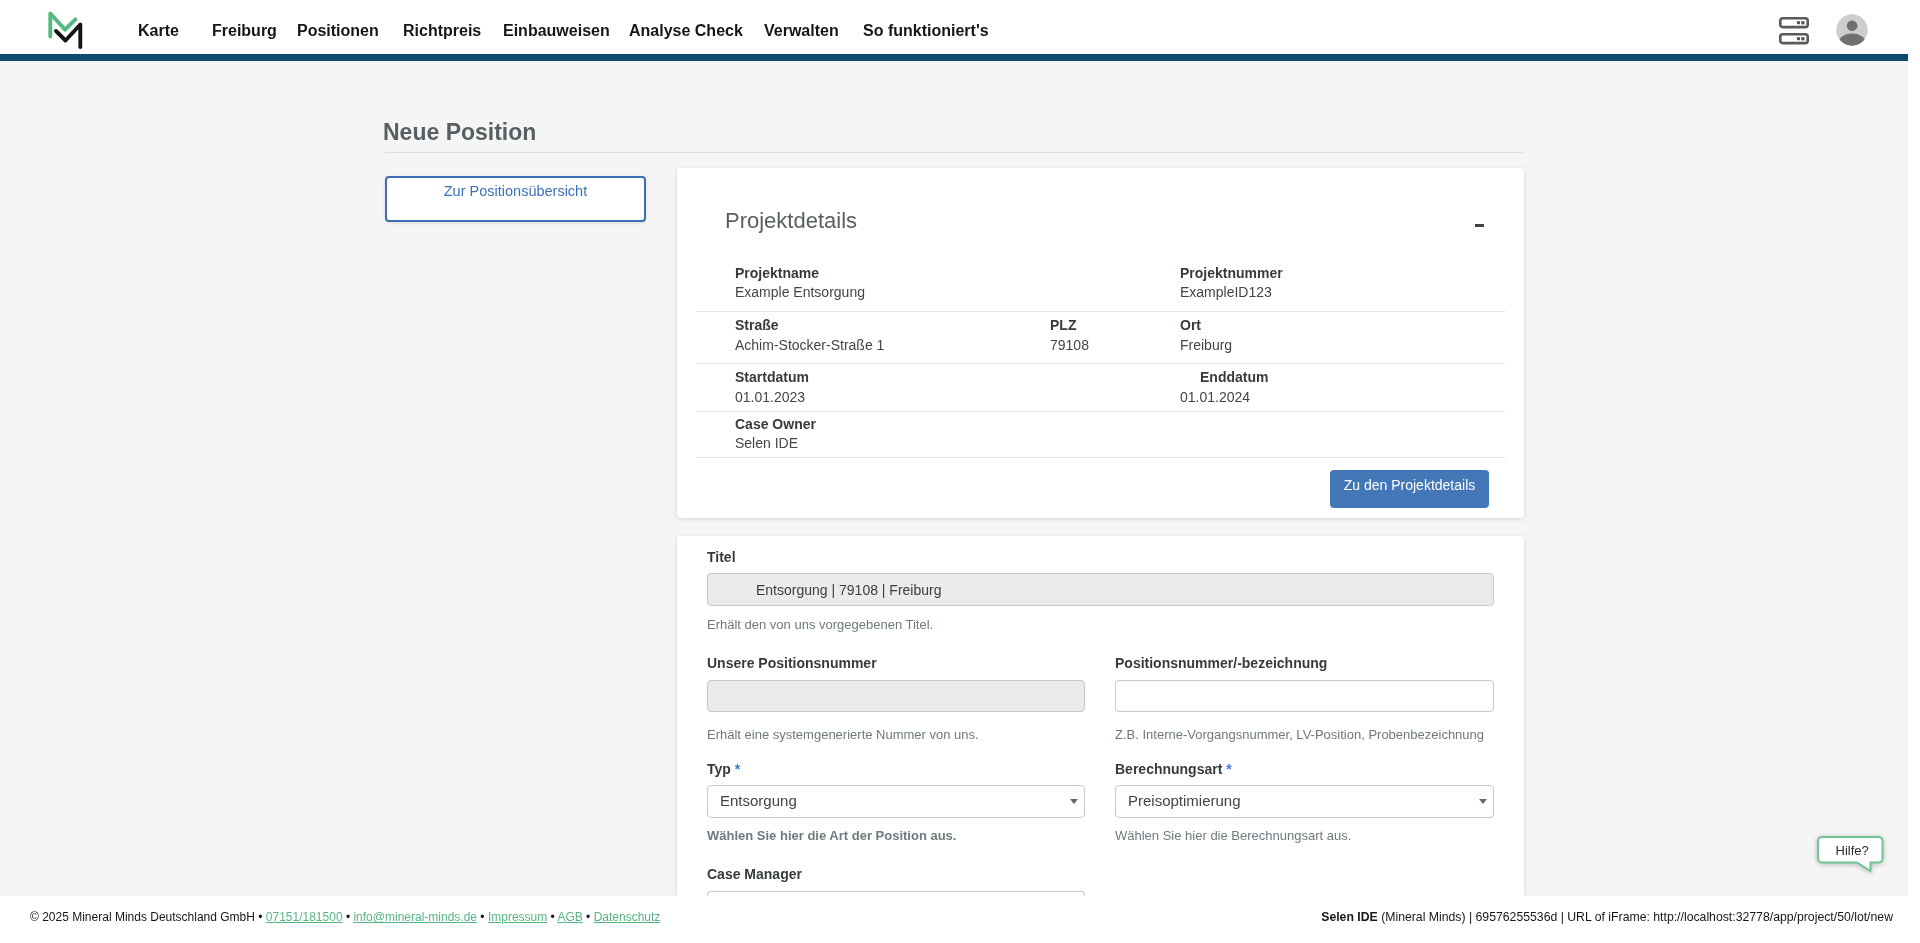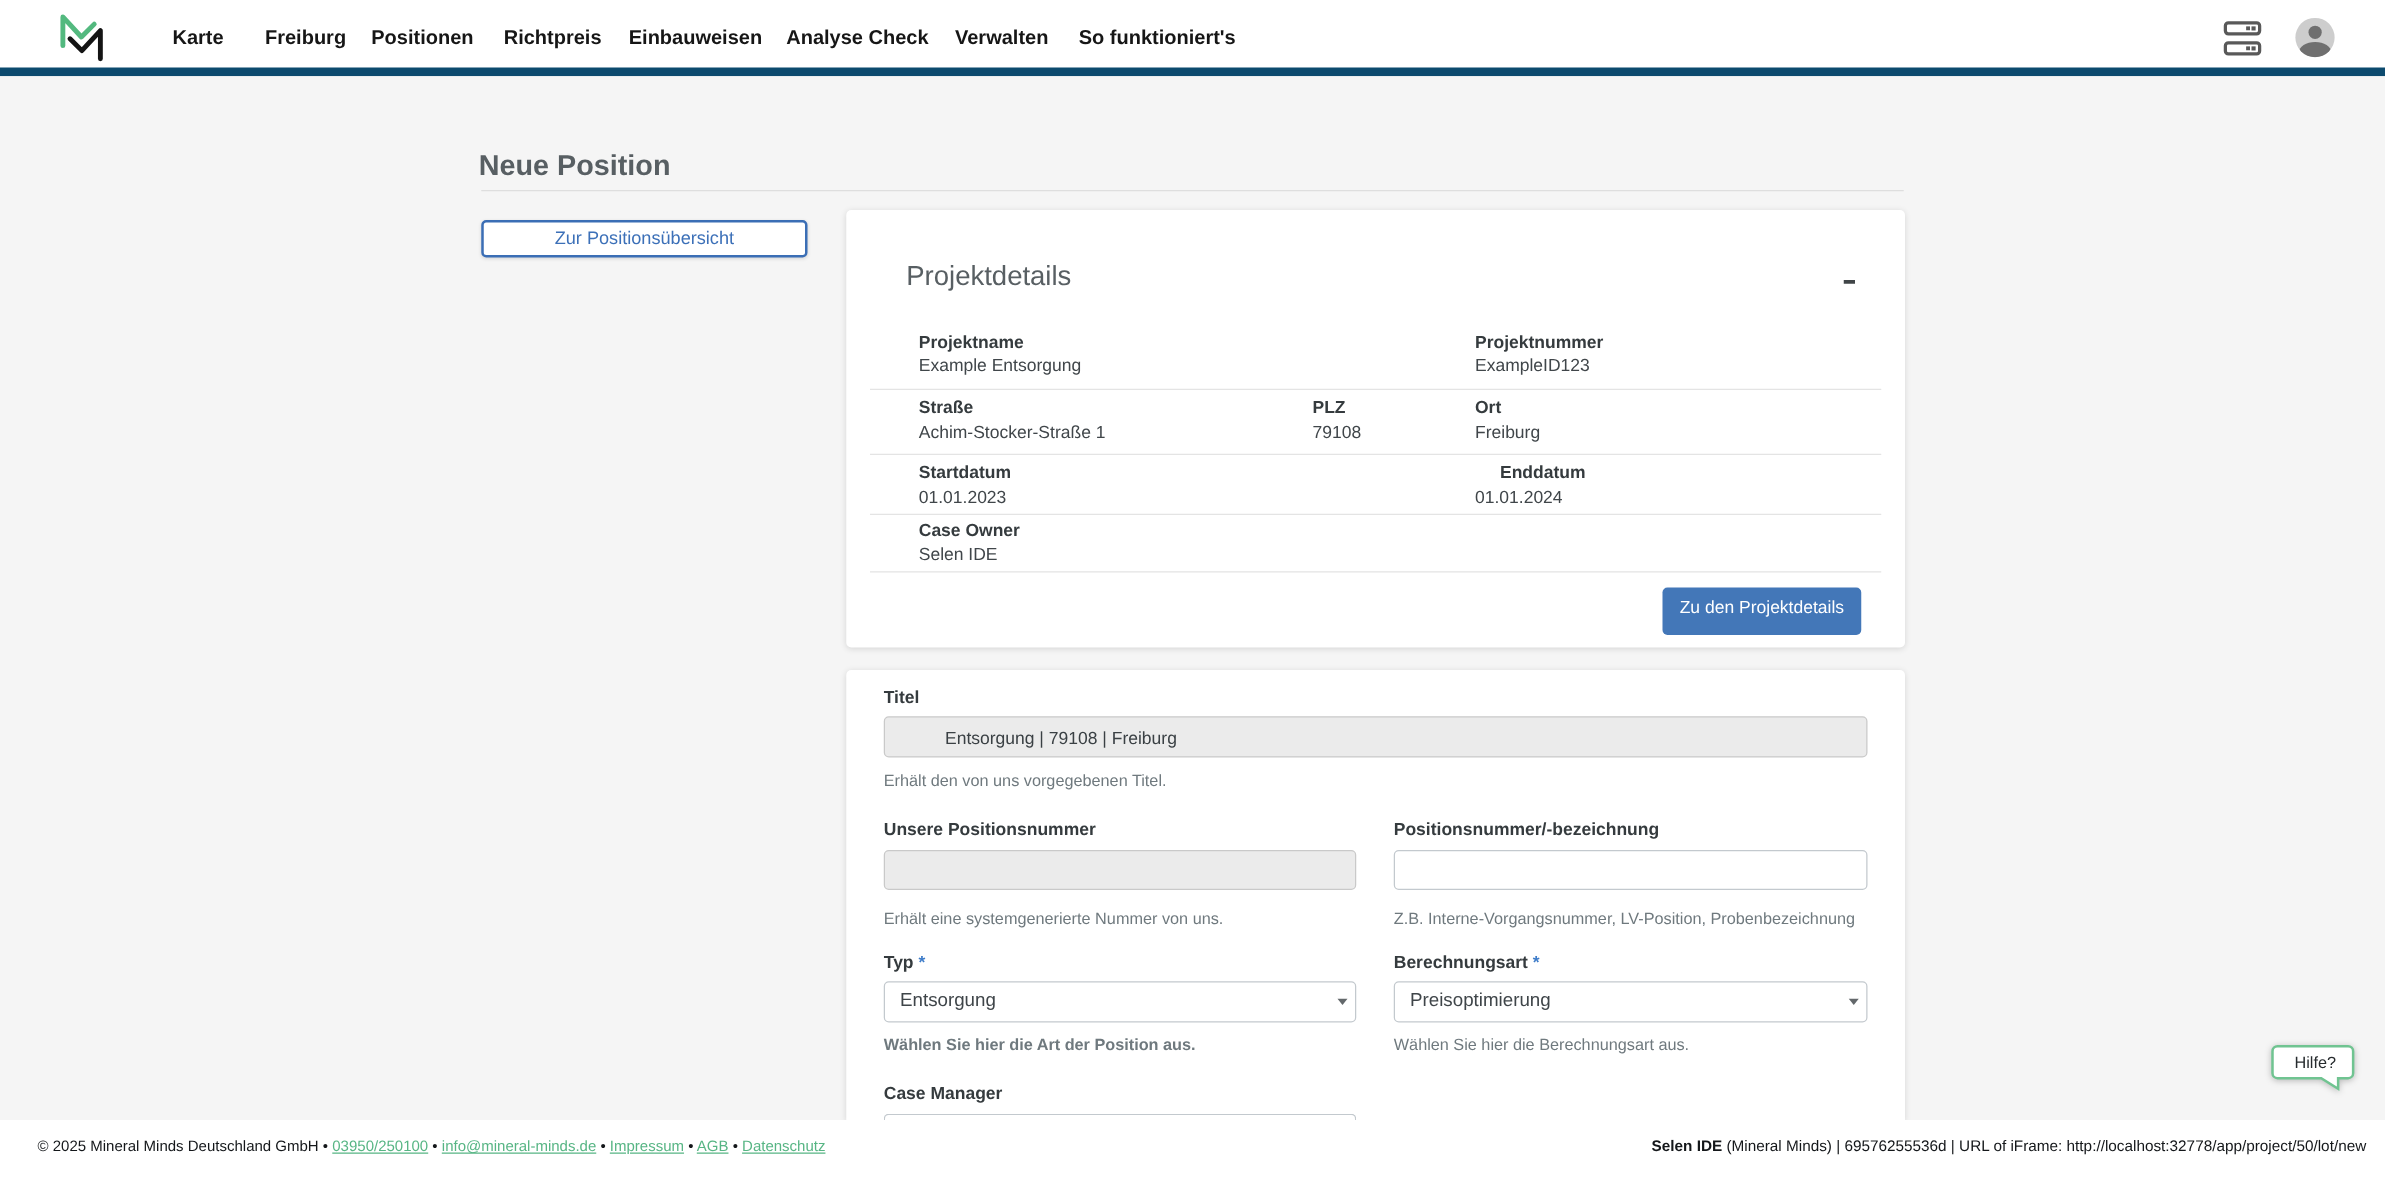--- a/index.html
+++ b/index.html
@@ -70,21 +70,21 @@
         <ellipse cx="16.1" cy="28" rx="13" ry="8.5" fill="#6f6f6f"></ellipse>
       </g>
     </svg>
   </div>
 
   <div id="content"></div>
 
   <div class="abs" style="left:383px; top:118.5px; font-size:23px; font-weight:bold; color:#585f63;">Neue Position</div>
   <div class="hr1" style="left:385px; top:152px; width:1138px;"></div>
 
-  <div class="abs" style="left:385px; top:176px; width:261px; height:30px; background:#fff; border:2px solid #3b6eb5; border-radius:4px; box-shadow:0 1px 3px rgba(0,0,0,0.12); text-align:center;">
+  <div class="abs" style="left:385px; top:176px; width:261px; height:46px; background:#fff; border:2px solid #3b6eb5; border-radius:4px; box-shadow:0 1px 3px rgba(0,0,0,0.12); text-align:center;">
     <span style="font-size:14.5px; color:#3c70b8; line-height:26px;">Zur Positionsübersicht</span>
   </div>
 
   <div class="card" style="left:677px; top:168px; width:847px; height:350px;"></div>
   <div class="abs" style="left:725px; top:208px; font-size:22px; color:#585f63;">Projektdetails</div>
   <div class="abs" style="left:1475px; top:223.5px; width:9px; height:3.6px; background:#404548;"></div>
 
   <div class="abs lbl" style="left:735px; top:264.7px;">Projektname</div>
   <div class="abs lbl" style="left:1180px; top:264.7px;">Projektnummer</div>
   <div class="abs val" style="left:735px; top:283.6px;">Example Entsorgung</div>
@@ -140,17 +140,17 @@
 
   <div class="abs lbl" style="left:707px; top:865.9px;">Case Manager</div>
   <div class="inputbox enabled" style="left:707px; top:891px; width:377.5px; height:10px; border-bottom:none; border-bottom-left-radius:0; border-bottom-right-radius:0;"></div>
 
   <svg class="abs" style="left:1810px; top:828px;" width="90" height="55" viewBox="0 0 90 55">
     <path d="M 12 9 H 68.5 a4,4 0 0 1 4,4 V 30.5 a4,4 0 0 1 -4,4 H 60.5 V 43 L 47 34.5 H 12 a4,4 0 0 1 -4,-4 V 13 a4,4 0 0 1 4,-4 Z" fill="#ffffff" stroke="#70c491" stroke-width="2" filter="drop-shadow(0 1px 2.5px rgba(0,0,0,0.25))"></path>
     <text x="42.2" y="26.7" font-size="13px" fill="#262b2e" text-anchor="middle" font-family="Liberation Sans, sans-serif">Hilfe?</text>
   </svg>
 
   <div id="footer">
-    <div class="abs" style="left:30px; top:14.4px; font-size:12px; color:#14171a;">© 2025 Mineral Minds Deutschland GmbH • <span class="link">03950/250100</span> • <span class="link">info@mineral-minds.de</span> • <span class="link">Impressum</span> • <span class="link">AGB</span> • <span class="link">Datenschutz</span></div>
+    <div class="abs" style="left:30px; top:14.4px; font-size:12px; color:#14171a;">© 2025 Mineral Minds Deutschland GmbH • <span class="link">07151/181500</span> • <span class="link">info@mineral-minds.de</span> • <span class="link">Impressum</span> • <span class="link">AGB</span> • <span class="link">Datenschutz</span></div>
     <div class="abs" style="right:27px; top:14.4px; font-size:12.25px; color:#14171a;"><b>Selen IDE</b> (Mineral Minds) | 69576255536d | URL of iFrame: http://localhost:32778/app/project/50/lot/new</div>
   </div>
 
 </div>
 
 </body></html>

